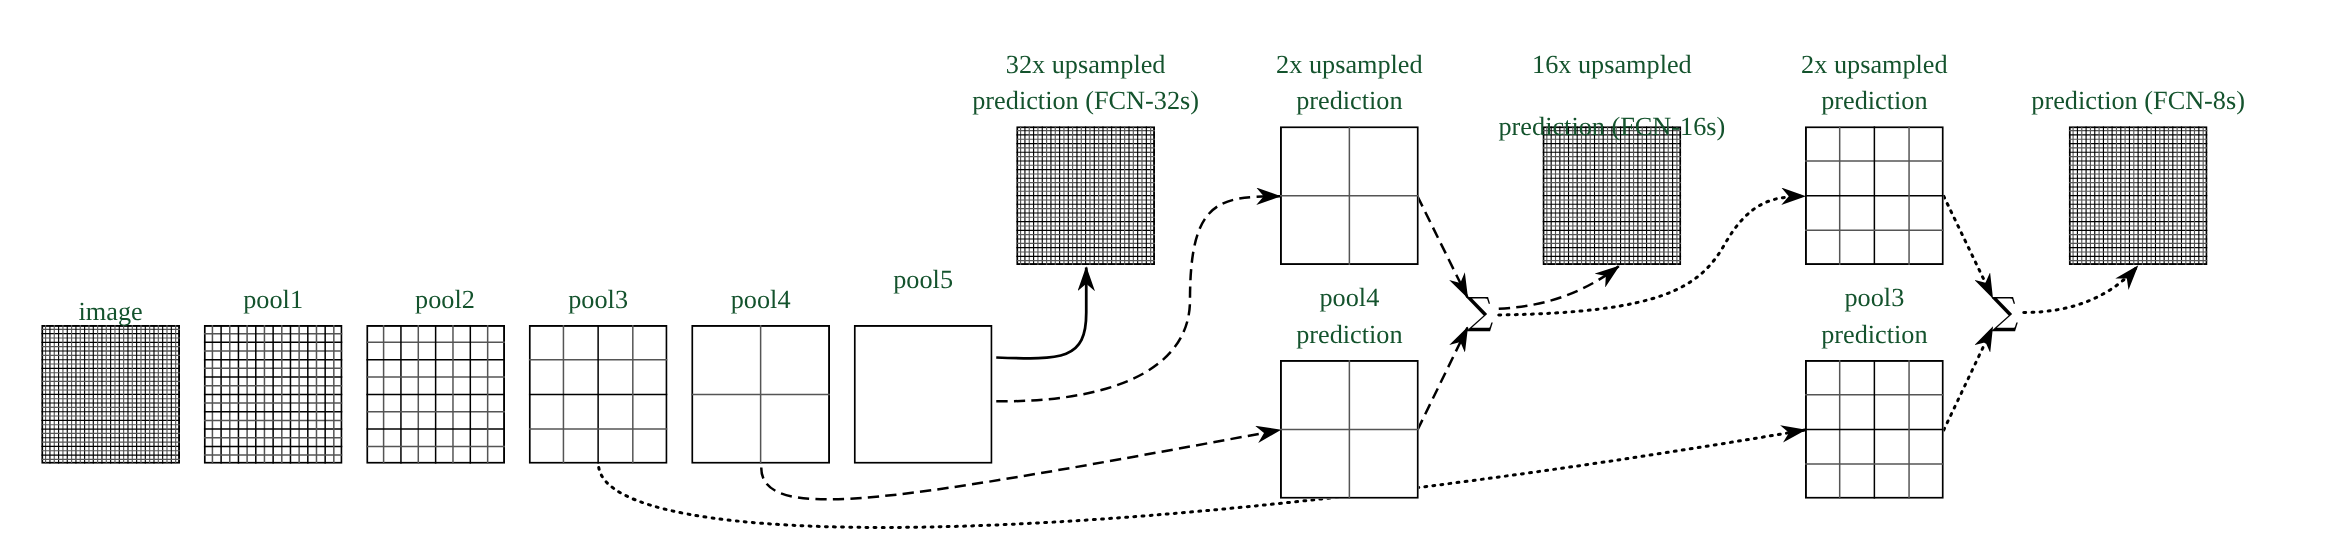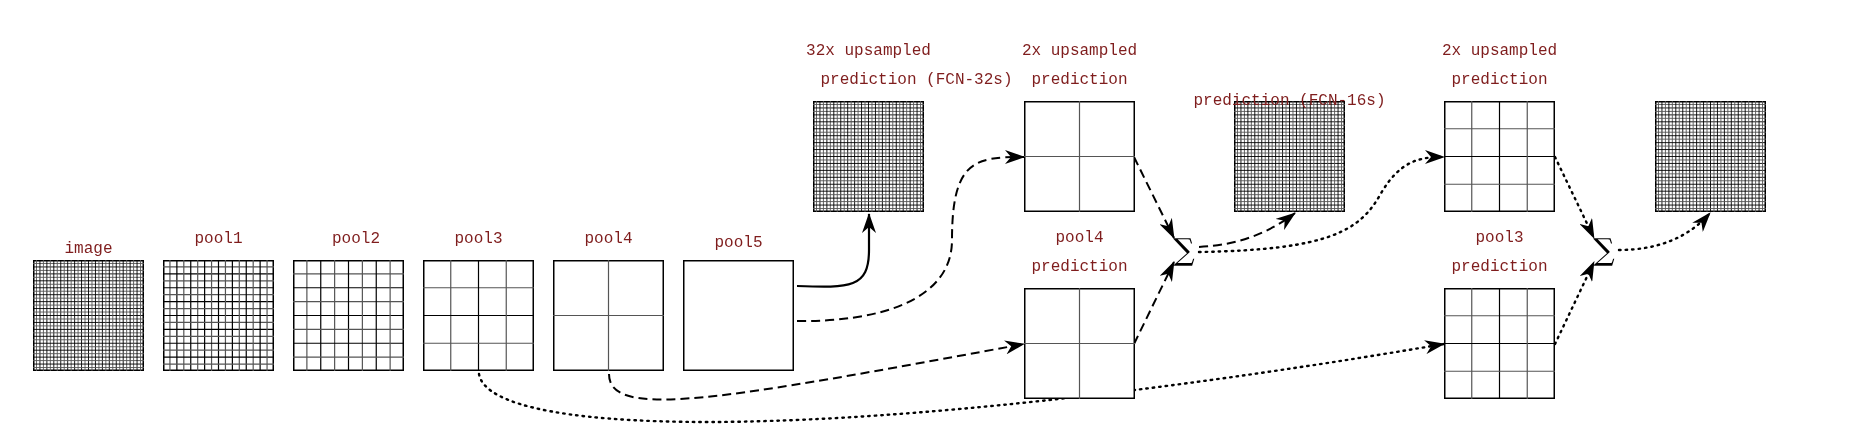--- a/index.html
+++ b/index.html
@@ -1,18 +1,18 @@
 <!DOCTYPE html>
 <html><head>
 <meta charset="utf-8">
 <style>
   html, body { margin:0; padding:0; background:#ffffff; }
   body { width:1867px; height:439px; overflow:hidden; position:relative; font-family:"DejaVu Serif", "Liberation Serif", serif; }
   #stage { position:absolute; left:0; top:0; width:1867px; height:439px; }
-  .lbl { position:absolute; text-align:center; color:#7f1d1d; font-family:Liberation Mono, monospace; font-size:16px; line-height:29px; white-space:nowrap; transform:translateX(-50%); }
+  .lbl { position:absolute; text-align:center; color:#14532d; font-family:Liberation Serif, serif; font-size:21px; line-height:29px; white-space:nowrap; transform:translateX(-50%); }
   .grid { position:absolute; background:#fff; box-sizing:border-box; }
   .grid svg { display:block; }
   .sigma { position:absolute; font-family:"DejaVu Serif", "Liberation Serif", serif; font-size:30px; line-height:30px; color:#000; transform:translate(-50%,-50%); }
 </style>
 </head>
 <body>
 
 <div id="stage">
   <svg id="edges" width="1867" height="439" style="position:absolute;left:0;top:0;">
     <defs>
@@ -174,21 +174,21 @@
         <line x1="55.50" x2="55.50" y1="0" y2="111" stroke="#555" stroke-width="1.2"></line>
         <line y1="55.50" y2="55.50" x1="0" x2="111" stroke="#555" stroke-width="1.2"></line>
       </svg>
     </div>
     <div class="lbl" style="left: 608.5px; top: 225px;">pool4</div>
     <div class="grid" style="left: 683px; top: 260px; width: 111px; height: 111px;">
       <svg width="111" height="111">
         <rect x="0.75" y="0.75" width="109.5" height="109.5" fill="#fff" stroke="#000" stroke-width="1.5"></rect>
       </svg>
     </div>
-    <div class="lbl" style="left: 738.5px; top: 229px; text-align: right;">pool5</div>
+    <div class="lbl" style="left: 738.5px; top: 209px; text-align: right;">pool5</div>
     <div class="grid" style="left: 813px; top: 101px; width: 111px; height: 111px;">
       <svg width="111" height="111">
         <rect x="0.75" y="0.75" width="109.5" height="109.5" fill="#fff" stroke="#000" stroke-width="1.5"></rect>
         <line x1="3.47" x2="3.47" y1="0" y2="111" stroke="#555" stroke-width="0.9"></line>
         <line y1="3.47" y2="3.47" x1="0" x2="111" stroke="#555" stroke-width="0.9"></line>
         <line x1="6.94" x2="6.94" y1="0" y2="111" stroke="#000" stroke-width="0.9"></line>
         <line y1="6.94" y2="6.94" x1="0" x2="111" stroke="#000" stroke-width="0.9"></line>
         <line x1="10.41" x2="10.41" y1="0" y2="111" stroke="#555" stroke-width="0.9"></line>
         <line y1="10.41" y2="10.41" x1="0" x2="111" stroke="#555" stroke-width="0.9"></line>
         <line x1="13.88" x2="13.88" y1="0" y2="111" stroke="#000" stroke-width="0.9"></line>
@@ -243,21 +243,21 @@
         <line y1="97.13" y2="97.13" x1="0" x2="111" stroke="#000" stroke-width="0.9"></line>
         <line x1="100.59" x2="100.59" y1="0" y2="111" stroke="#555" stroke-width="0.9"></line>
         <line y1="100.59" y2="100.59" x1="0" x2="111" stroke="#555" stroke-width="0.9"></line>
         <line x1="104.06" x2="104.06" y1="0" y2="111" stroke="#000" stroke-width="0.9"></line>
         <line y1="104.06" y2="104.06" x1="0" x2="111" stroke="#000" stroke-width="0.9"></line>
         <line x1="107.53" x2="107.53" y1="0" y2="111" stroke="#555" stroke-width="0.9"></line>
         <line y1="107.53" y2="107.53" x1="0" x2="111" stroke="#555" stroke-width="0.9"></line>
       </svg>
     </div>
     <div class="lbl" style="left: 868.5px; top: 37px;">32x upsampled</div>
-    <div class="lbl" style="left: 868.5px; top: 66px; margin-left: 48px;">prediction (FCN-32s)</div>
+    <div class="lbl" style="left: 868.5px; top: 66px;">prediction (FCN-32s)</div>
     <div class="grid" style="left: 1024px; top: 101px; width: 111px; height: 111px;">
       <svg width="111" height="111">
         <rect x="0.75" y="0.75" width="109.5" height="109.5" fill="#fff" stroke="#000" stroke-width="1.5"></rect>
         <line x1="55.50" x2="55.50" y1="0" y2="111" stroke="#555" stroke-width="1.2"></line>
         <line y1="55.50" y2="55.50" x1="0" x2="111" stroke="#555" stroke-width="1.2"></line>
       </svg>
     </div>
     <div class="lbl" style="left: 1079.5px; top: 37px;">2x upsampled</div>
     <div class="lbl" style="left: 1079.5px; top: 66px;">prediction</div>
     <div class="grid" style="left: 1024px; top: 288px; width: 111px; height: 111px;">
@@ -329,20 +329,21 @@
         <line x1="97.13" x2="97.13" y1="0" y2="111" stroke="#000" stroke-width="0.9"></line>
         <line y1="97.13" y2="97.13" x1="0" x2="111" stroke="#000" stroke-width="0.9"></line>
         <line x1="100.59" x2="100.59" y1="0" y2="111" stroke="#555" stroke-width="0.9"></line>
         <line y1="100.59" y2="100.59" x1="0" x2="111" stroke="#555" stroke-width="0.9"></line>
         <line x1="104.06" x2="104.06" y1="0" y2="111" stroke="#000" stroke-width="0.9"></line>
         <line y1="104.06" y2="104.06" x1="0" x2="111" stroke="#000" stroke-width="0.9"></line>
         <line x1="107.53" x2="107.53" y1="0" y2="111" stroke="#555" stroke-width="0.9"></line>
         <line y1="107.53" y2="107.53" x1="0" x2="111" stroke="#555" stroke-width="0.9"></line>
       </svg>
     </div>
+    <div class="lbl" style="left: 1289.5px; top: 37px;">16x upsampled</div>
     <div class="lbl" style="left: 1289.5px; top: 66px; margin-top: 21px;">prediction (FCN-16s)</div>
     <div class="grid" style="left: 1444px; top: 101px; width: 111px; height: 111px;">
       <svg width="111" height="111">
         <rect x="0.75" y="0.75" width="109.5" height="109.5" fill="#fff" stroke="#000" stroke-width="1.5"></rect>
         <line x1="27.75" x2="27.75" y1="0" y2="111" stroke="#555" stroke-width="1.2"></line>
         <line y1="27.75" y2="27.75" x1="0" x2="111" stroke="#555" stroke-width="1.2"></line>
         <line x1="55.50" x2="55.50" y1="0" y2="111" stroke="#000" stroke-width="1.2"></line>
         <line y1="55.50" y2="55.50" x1="0" x2="111" stroke="#000" stroke-width="1.2"></line>
         <line x1="83.25" x2="83.25" y1="0" y2="111" stroke="#555" stroke-width="1.2"></line>
         <line y1="83.25" y2="83.25" x1="0" x2="111" stroke="#555" stroke-width="1.2"></line>
@@ -423,15 +424,16 @@
         <line x1="97.13" x2="97.13" y1="0" y2="111" stroke="#000" stroke-width="0.9"></line>
         <line y1="97.13" y2="97.13" x1="0" x2="111" stroke="#000" stroke-width="0.9"></line>
         <line x1="100.59" x2="100.59" y1="0" y2="111" stroke="#555" stroke-width="0.9"></line>
         <line y1="100.59" y2="100.59" x1="0" x2="111" stroke="#555" stroke-width="0.9"></line>
         <line x1="104.06" x2="104.06" y1="0" y2="111" stroke="#000" stroke-width="0.9"></line>
         <line y1="104.06" y2="104.06" x1="0" x2="111" stroke="#000" stroke-width="0.9"></line>
         <line x1="107.53" x2="107.53" y1="0" y2="111" stroke="#555" stroke-width="0.9"></line>
         <line y1="107.53" y2="107.53" x1="0" x2="111" stroke="#555" stroke-width="0.9"></line>
       </svg>
     </div>
+    <div class="lbl" style="left: 1710.5px; top: 66px;">prediction (FCN-8s)</div>
     <div class="sigma" style="left: 1184px; top: 250px;">∑</div>
     <div class="sigma" style="left: 1604px; top: 250px;">∑</div>
   </div>
 
 </body></html>

